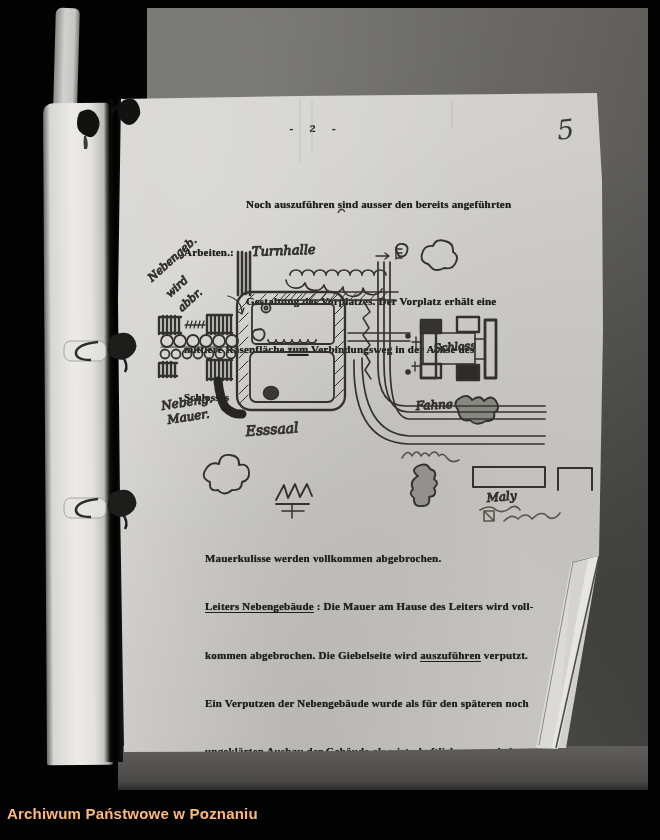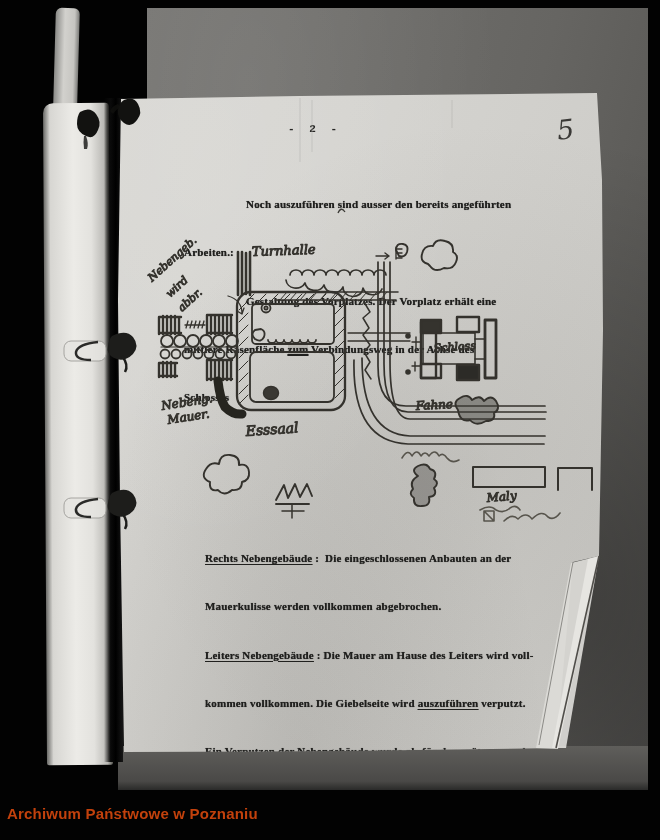--- a/index.html
+++ b/index.html
@@ -42,21 +42,21 @@
   .block2{left:205px;top:518px;width:392px;}
   .ind{padding-left:62px;}
   .u{text-decoration:underline;text-decoration-thickness:1.4px;text-underline-offset:2px;}
   .strike{text-decoration:underline;text-decoration-thickness:2px;font-weight:900;
           background:rgba(30,30,28,.12);}
   .pageno{position:absolute;left:288px;top:123px;font-family:"Liberation Mono",monospace;
     font-weight:700;font-size:11px;letter-spacing:4px;color:#262624;}
   .folio{position:absolute;left:557px;top:114px;font-family:"DejaVu Serif",serif;font-style:italic;
     font-size:27px;color:#3a3936;transform:rotate(-6deg);}
   
-  .caption{position:absolute;left:7px;top:805px;color:#c2410c;font-weight:700;font-size:15px;
+  .caption{position:absolute;left:7px;top:805px;color:#fdba74;font-weight:700;font-size:15px;
     letter-spacing:.2px;font-family:"Liberation Sans",sans-serif;}
   svg text{font-family:"DejaVu Serif",serif;font-style:italic;fill:#3b3a34;}
   .sketch{position:absolute;left:140px;top:238px;}
   .overlay{position:absolute;left:0;top:0;pointer-events:none;}
 </style>
 </head>
 <body>
 
 <div class="canvas">
 
@@ -203,24 +203,23 @@
         <text x="22" y="172" font-size="12" transform="rotate(-9 22 172)">Nebeng.</text>
         <text x="28" y="186" font-size="12" transform="rotate(-9 28 186)">Mauer.</text>
         <text x="106" y="198" font-size="14" transform="rotate(-4 106 198)">Esssaal</text>
         <text x="294" y="114" font-size="11" transform="rotate(-4 294 114)">Schloss</text>
         <text x="276" y="172" font-size="12" transform="rotate(-3 276 172)">Fahne</text>
         <text x="347" y="264" font-size="12" transform="rotate(-5 347 264)">Maly</text>
       </g>
     </svg>
 
     <div class="typed block2">
-      <div><span class="u">Rechts Nebengebäude</span><span> :  Die eingeschlossenen Anbauten an der</span></div>
       <div>Mauerkulisse werden vollkommen abgebrochen.</div>
       <div><span class="u">Leiters Nebengebäude</span><span> : Die Mauer am Hause des Leiters wird voll-</span></div>
-      <div><span>kommen vollkommen. Die Giebelseite wird </span><span class="u">auszuführen</span><span> verputzt.</span></div>
+      <div><span>kommen abgebrochen. Die Giebelseite wird </span><span class="u">auszuführen</span><span> verputzt.</span></div>
       <div>Ein Verputzen der Nebengebäude wurde als für den späteren noch</div>
       <div>ungeklärten Ausbau der Gebäude als wirtschaftlich ungerechtfer-</div>
       <div>tigt abgelehnt. Mit vorgenannten Arbeiten sind die zur Verfügung</div>
       
       
       
       
       
       
     </div>

